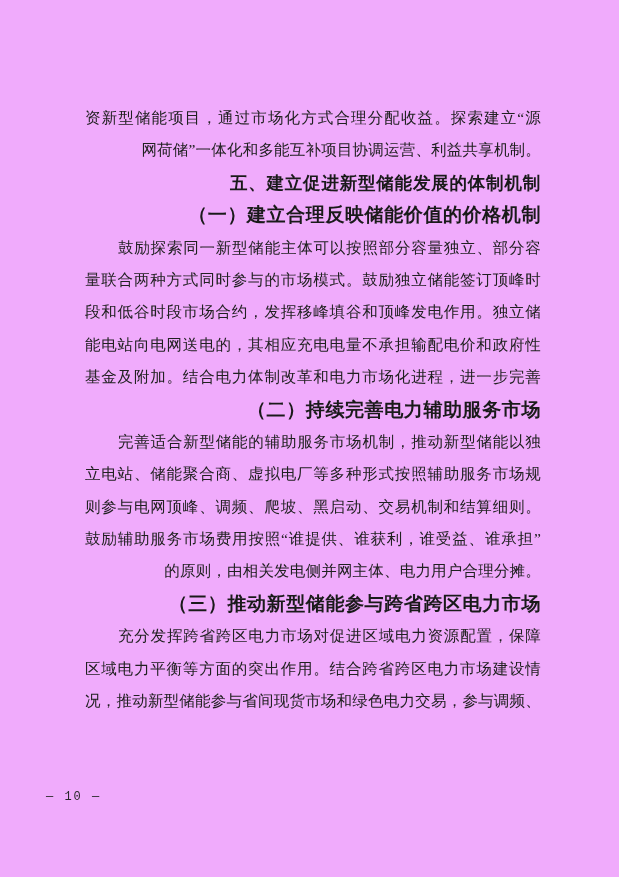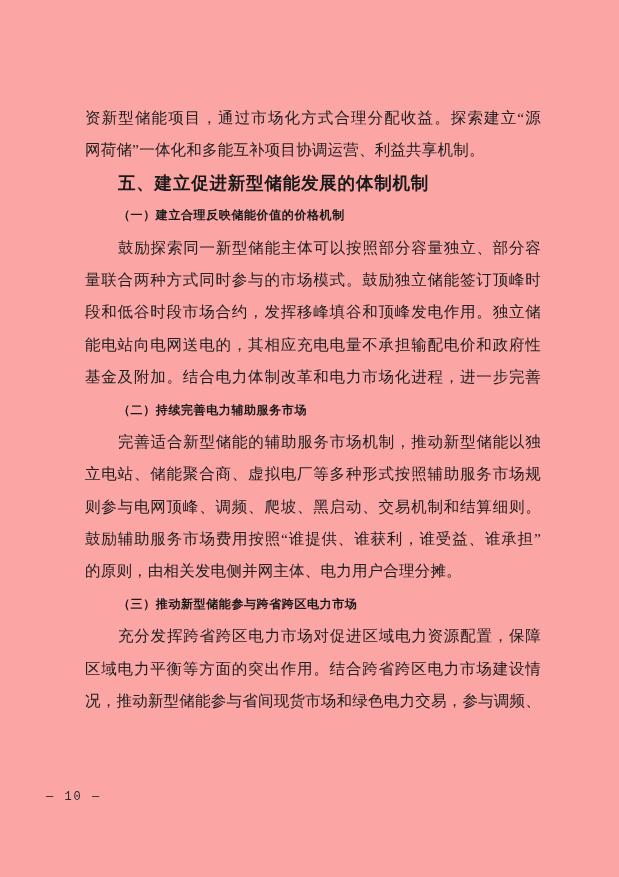--- a/index.html
+++ b/index.html
@@ -11,34 +11,34 @@
     height: 877px;
     background: #ffffff;
     font-family: "Liberation Serif", "DejaVu Serif", serif;
     color: #212121;
     position: relative;
     overflow: hidden;
   }
   .page {
     position: absolute;
     inset: 0;
-    background: #fca5a5;
+    background: #f0abfc;
   }
   .text-block {
     position: absolute;
     left: 85px;
     top: 102px;
     width: 456px;
   }
   .ln {
     font-size: 15.5px;
     line-height: 32.4px;
     height: 32.4px;
     letter-spacing: 0.2px;
-    text-align: left;
+    text-align: right;
     overflow: visible;
   }
   
   .j {
     text-align: justify;
     text-align-last: justify;
   }
   
   .ind {
     padding-left: 33px;
@@ -47,21 +47,21 @@
   .h1 {
     font-family: "Liberation Sans", "DejaVu Sans", sans-serif;
     font-weight: 700;
     font-size: 17.5px;
     letter-spacing: 0.8px;
     color: #1a1a1a;
   }
   
   .h2 {
     font-weight: 700;
-    font-size: 12px;
+    font-size: 19px;
     letter-spacing: 0.6px;
     color: #1a1a1a;
   }
   .page-number {
     position: absolute;
     left: 46px;
     top: 790px;
     font-size: 12px;
     letter-spacing: 2px;
     color: #2a2a2a;

